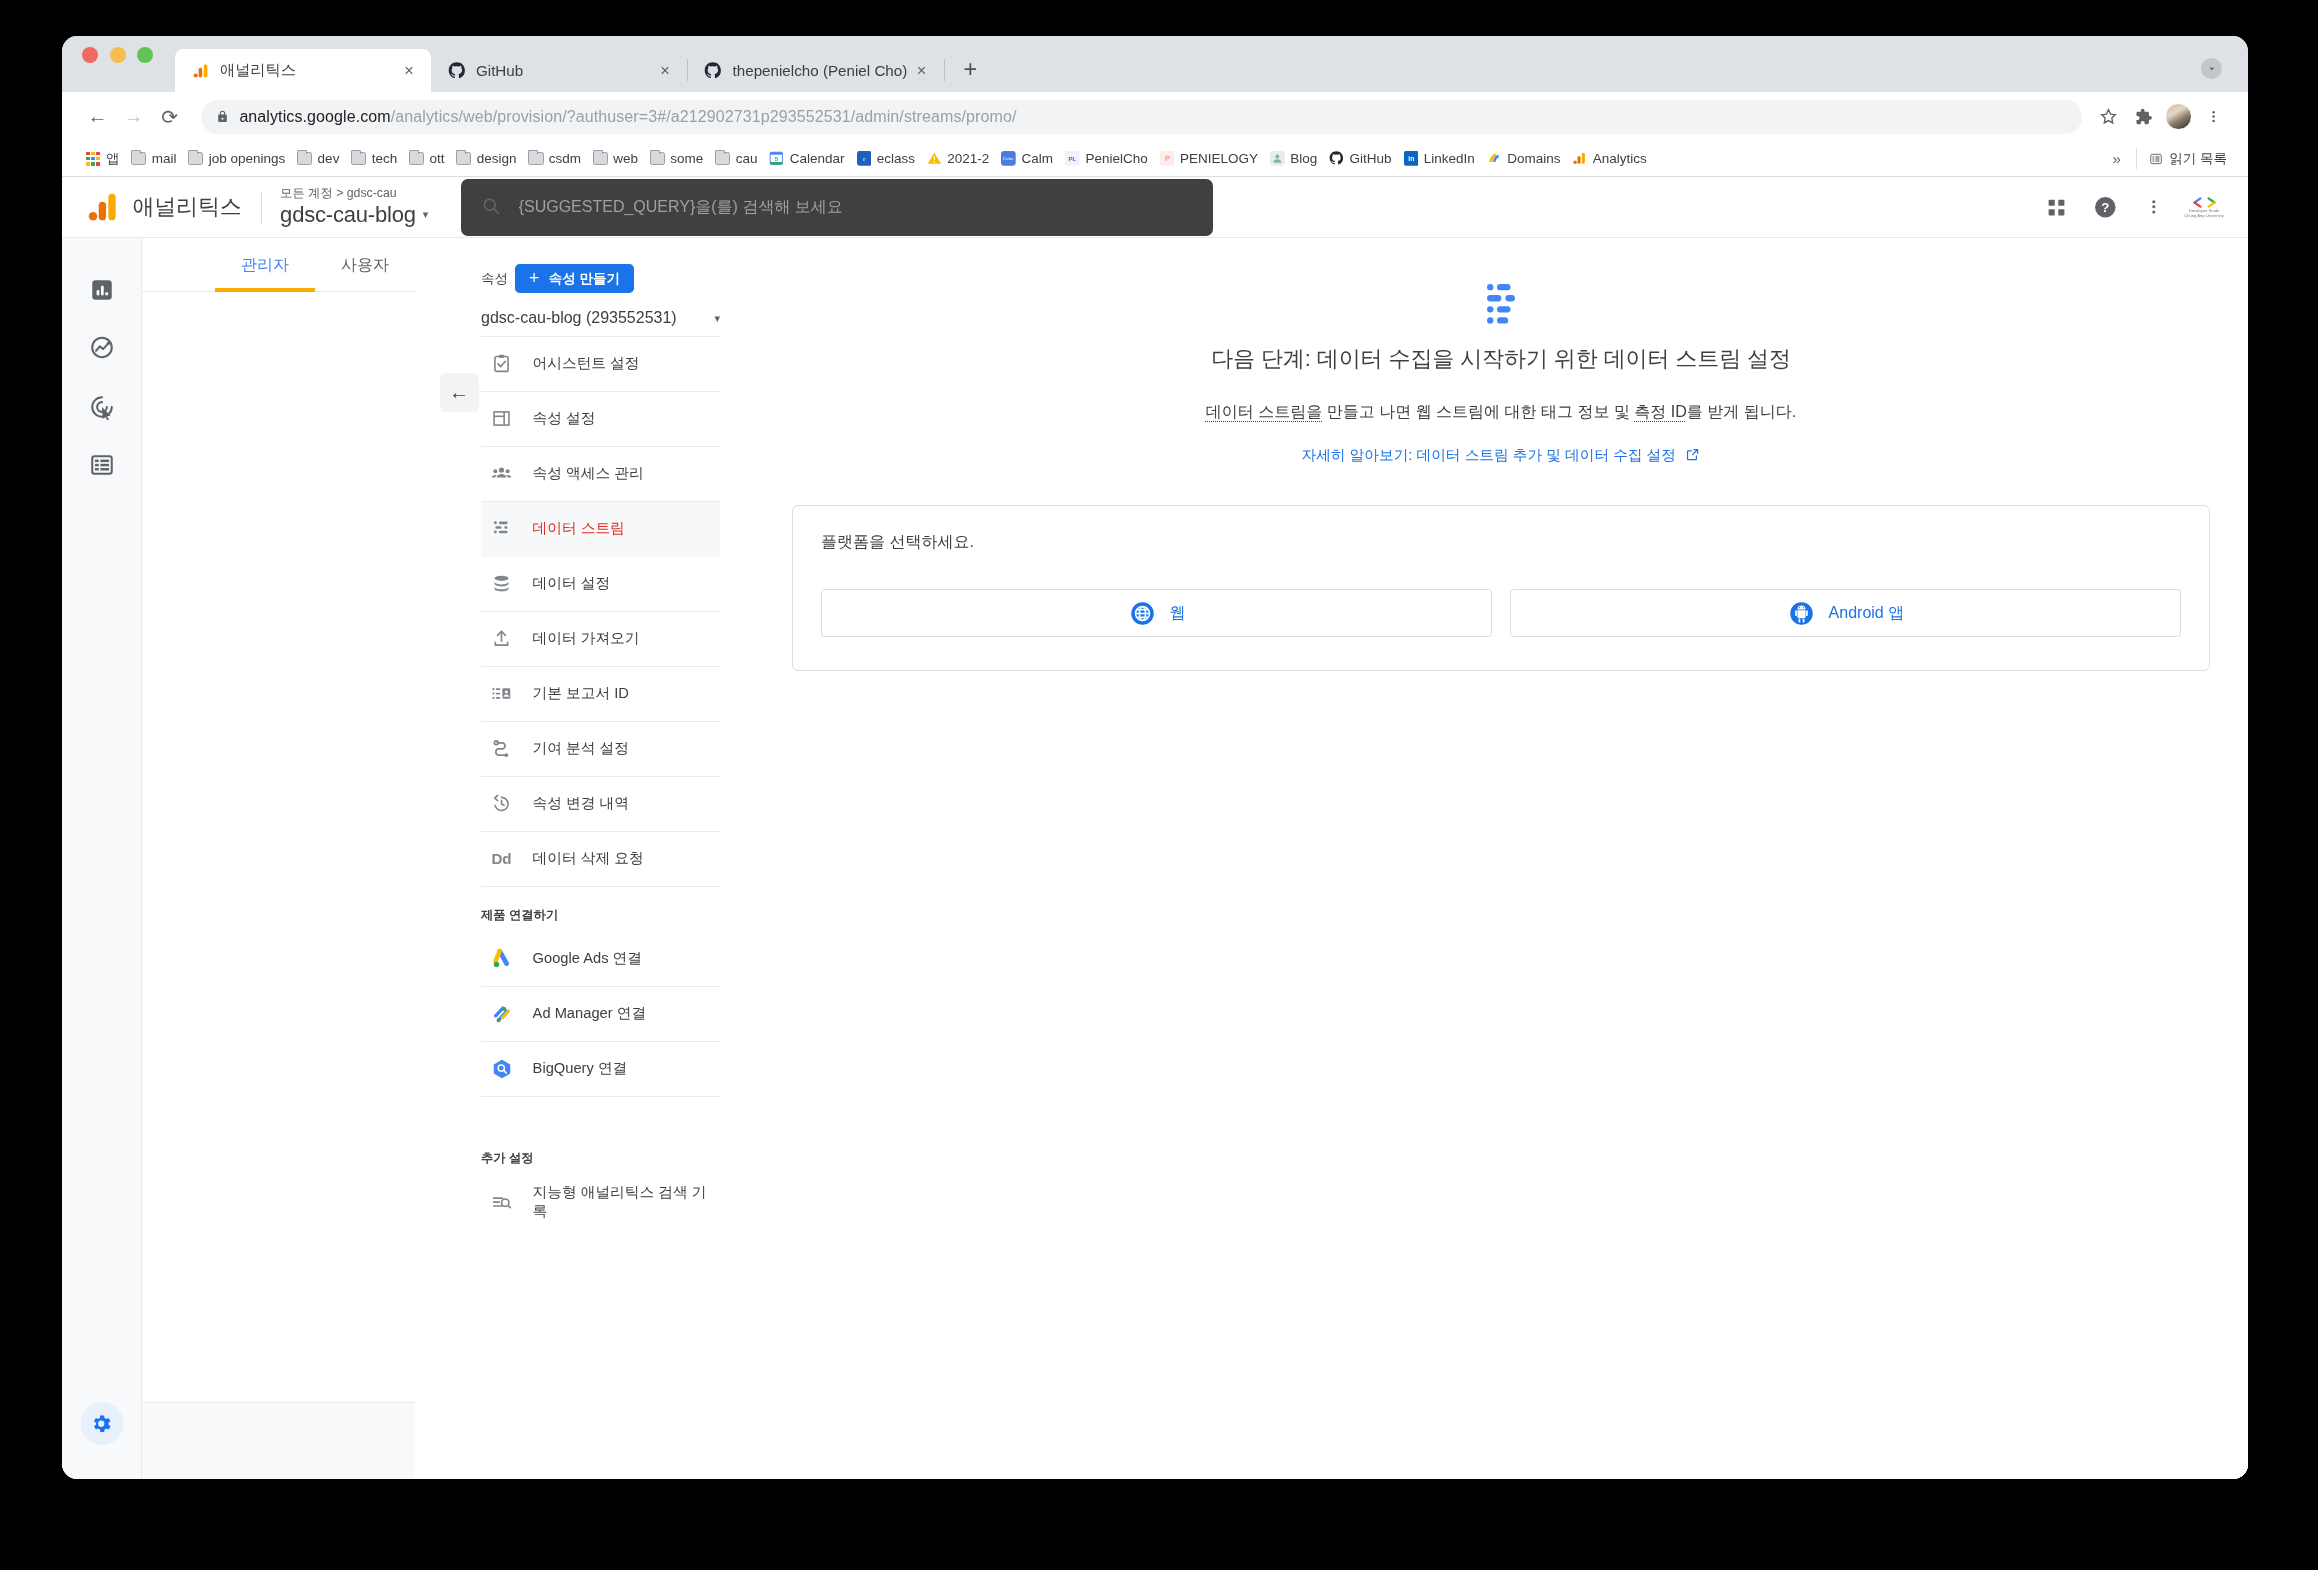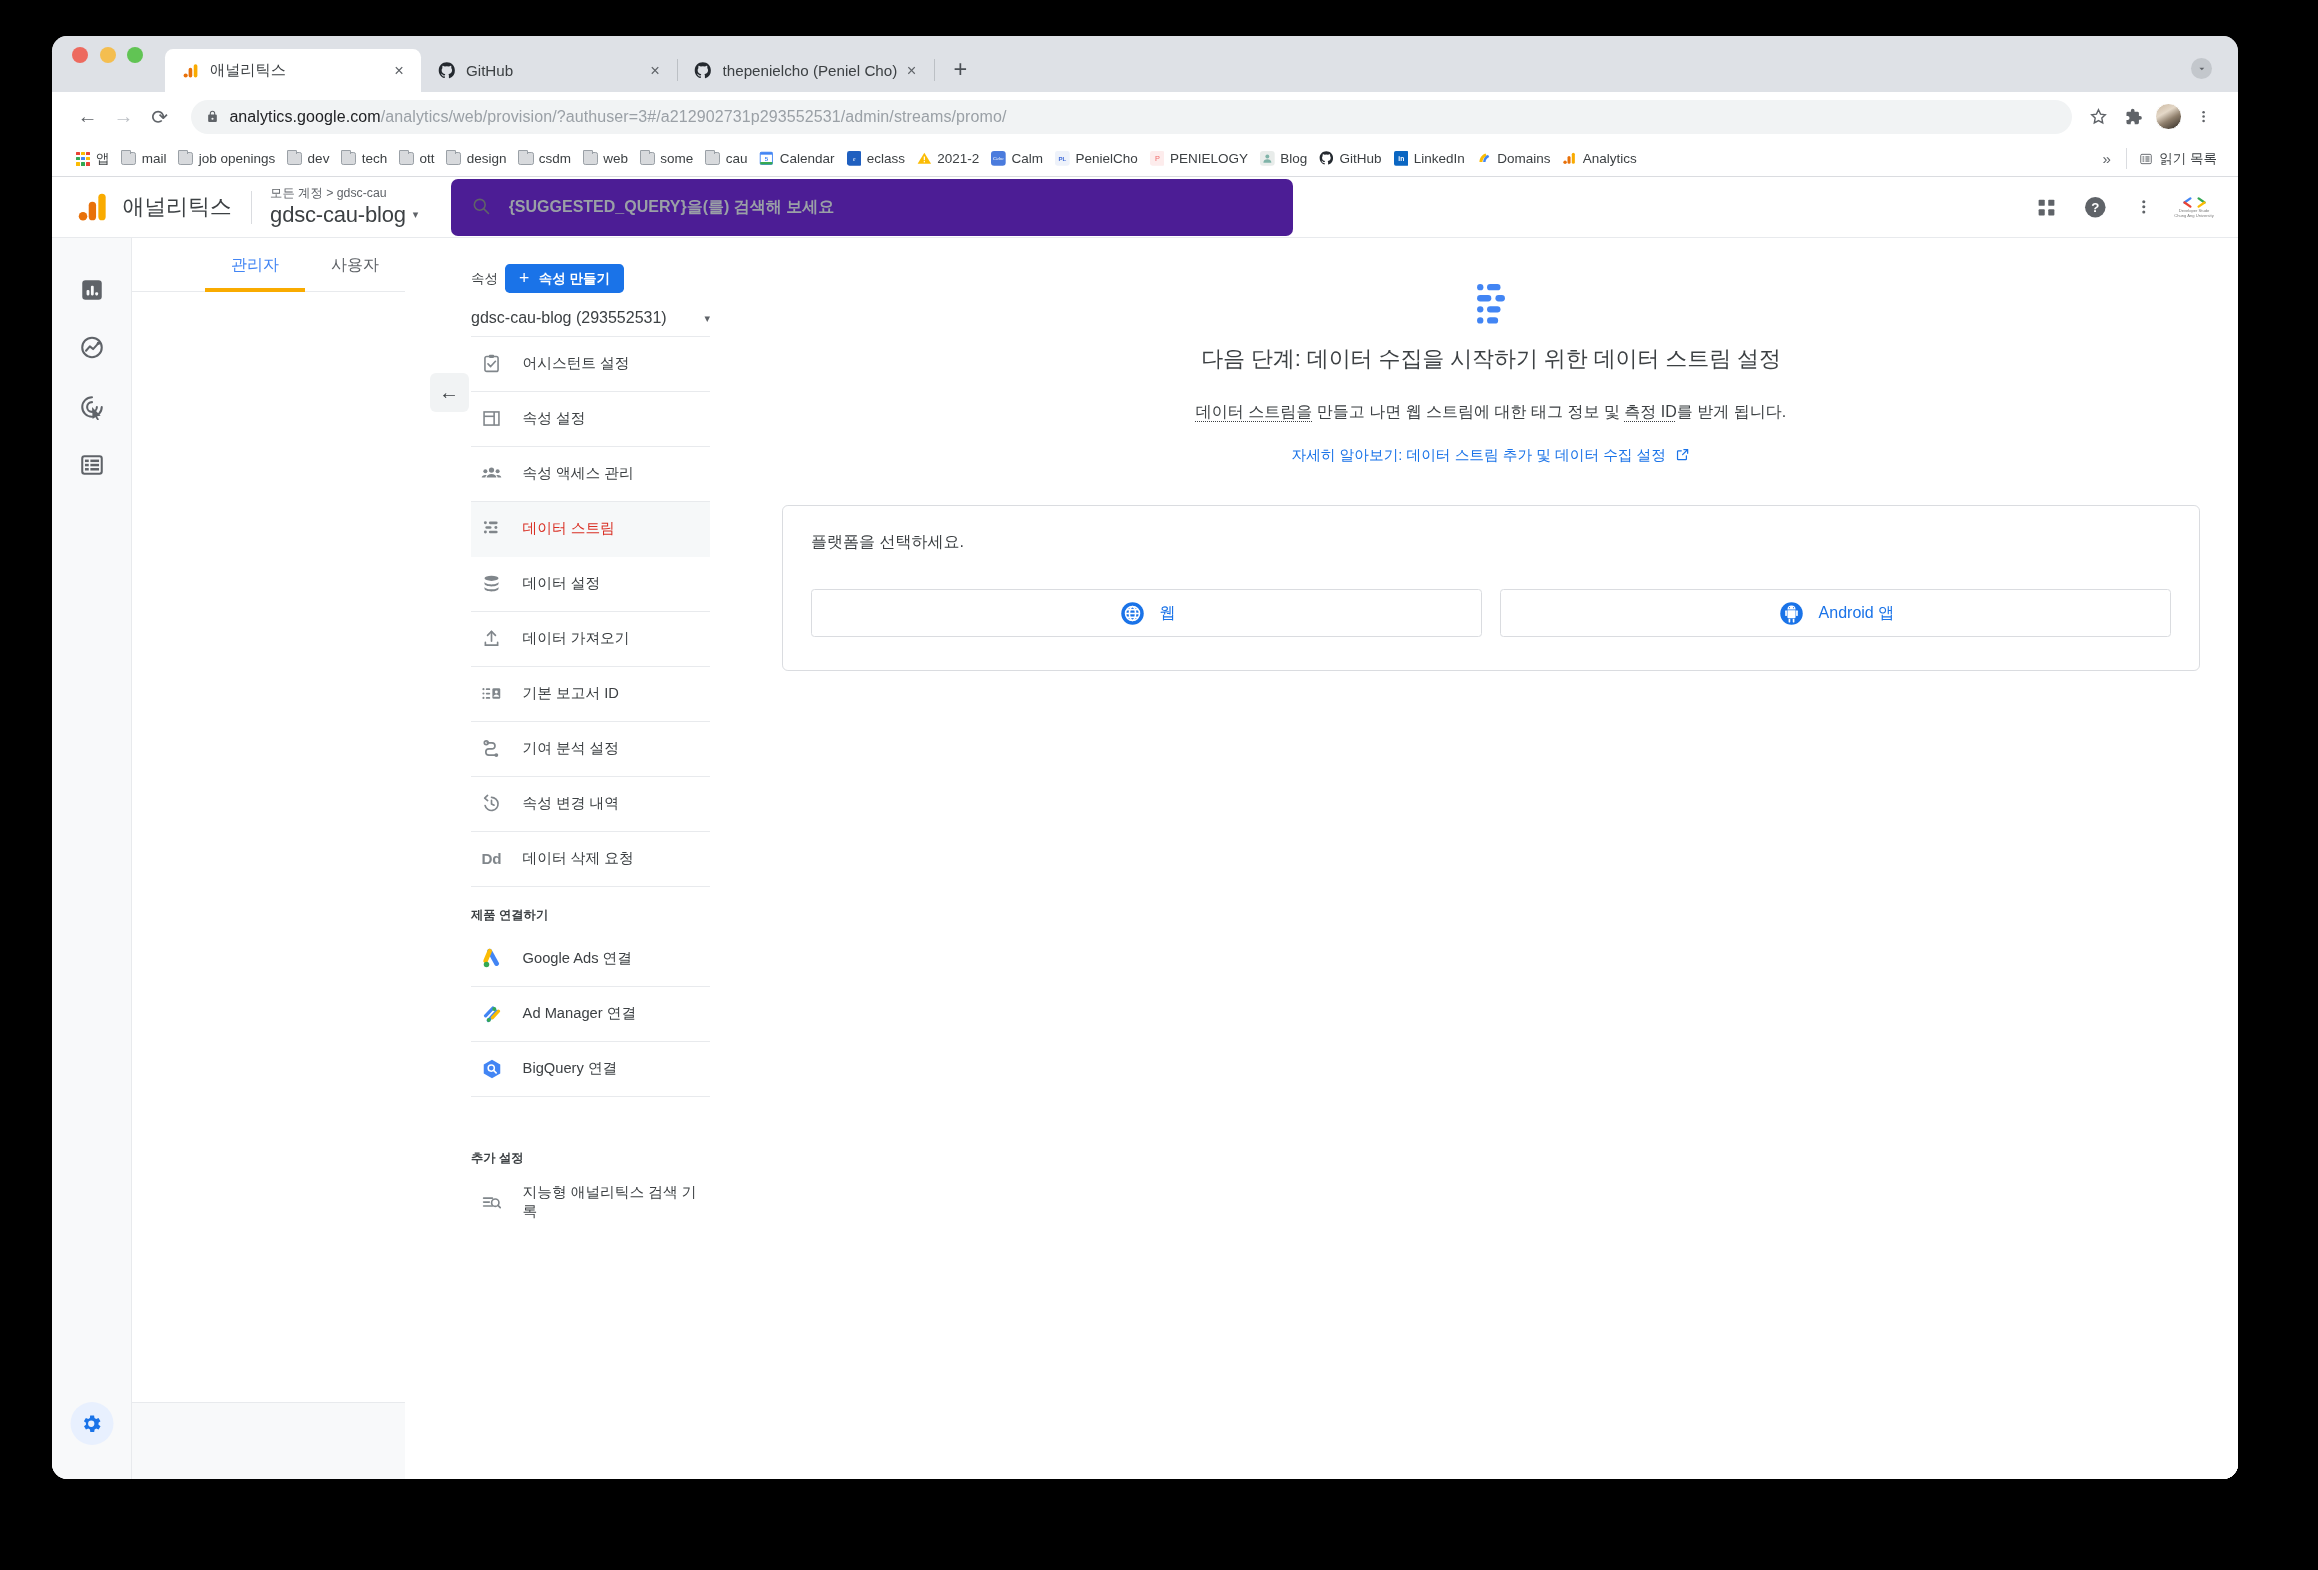--- a/index.html
+++ b/index.html
@@ -6,21 +6,21 @@
   html, body { width: 2319px; height: 1570px; }
   body {
     background: #000;
     font-family: "Liberation Sans", "DejaVu Sans", sans-serif;
     -webkit-font-smoothing: antialiased;
   }
 
   
   #window {
     position: absolute;
-    left: 52px; top: 36px;
+    left: 62px; top: 36px;
     width: 2186px; height: 1443px;
     background: #dee1e6;
     border-radius: 15.2px;
     overflow: hidden;
     box-shadow: 0 5.9px 35px rgba(0,0,0,.55);
   }
 
   
   .tabstrip {
     position: relative;
@@ -118,27 +118,26 @@
     border-bottom: 0.6px solid #e8eaed;
   }
   .ga-logo { width: 34px; height: 32px; margin-right: 13px; flex:0 0 34px;}
   .ga-word { font-size: 22px; color: #3c4043; letter-spacing: -0.2px; }
   .ga-divider { width: 0.6px; height: 33px; background: #dadce0; margin: 0 19px; }
   .acct-block { display: flex; flex-direction: column; justify-content: center; }
   .crumb { font-size: 12.3px; color: #5f6368; line-height: 1.3; }
   .prop-name { font-size: 22px; color: #3c4043; display: flex; align-items: center; gap: 7px; letter-spacing: -0.2px;}
   .prop-caret { font-size: 11px; color: #5f6368; }
   .ga-search {
-    width: 842px; height: 57px;
-    background: #4c1d95; border-radius: 7px;
+    width: 752px; height: 57px;
+    background: #404040; border-radius: 7px;
     display: flex; align-items: center;
     padding: 0 20px;
     margin-left: 33px;
     flex: 0 0 auto;
-    font-weight: bold;
   }
   .ga-search .mag { margin-right: 17.6px; color:#5f6368; }
   .ga-search .ph { font-size: 16px; color: #9aa0a6; }
   .ga-head-right { margin-left: auto; display: flex; align-items: center; gap: 16.4px; }
   .hicon { width: 32px; height: 32px; display:flex;align-items:center;justify-content:center;color:#5f6368; }
   .dsc-avatar { width: 36px; height: 34px; display:flex; flex-direction: column; align-items:center; justify-content:center; }
   .dsc-sub { font-size: 4.1px; color: #7a7a7a; line-height: 1.15; text-align:center; white-space: nowrap; }
 
   .ga-body { display: flex; height: calc(100% - 61px); }
 

